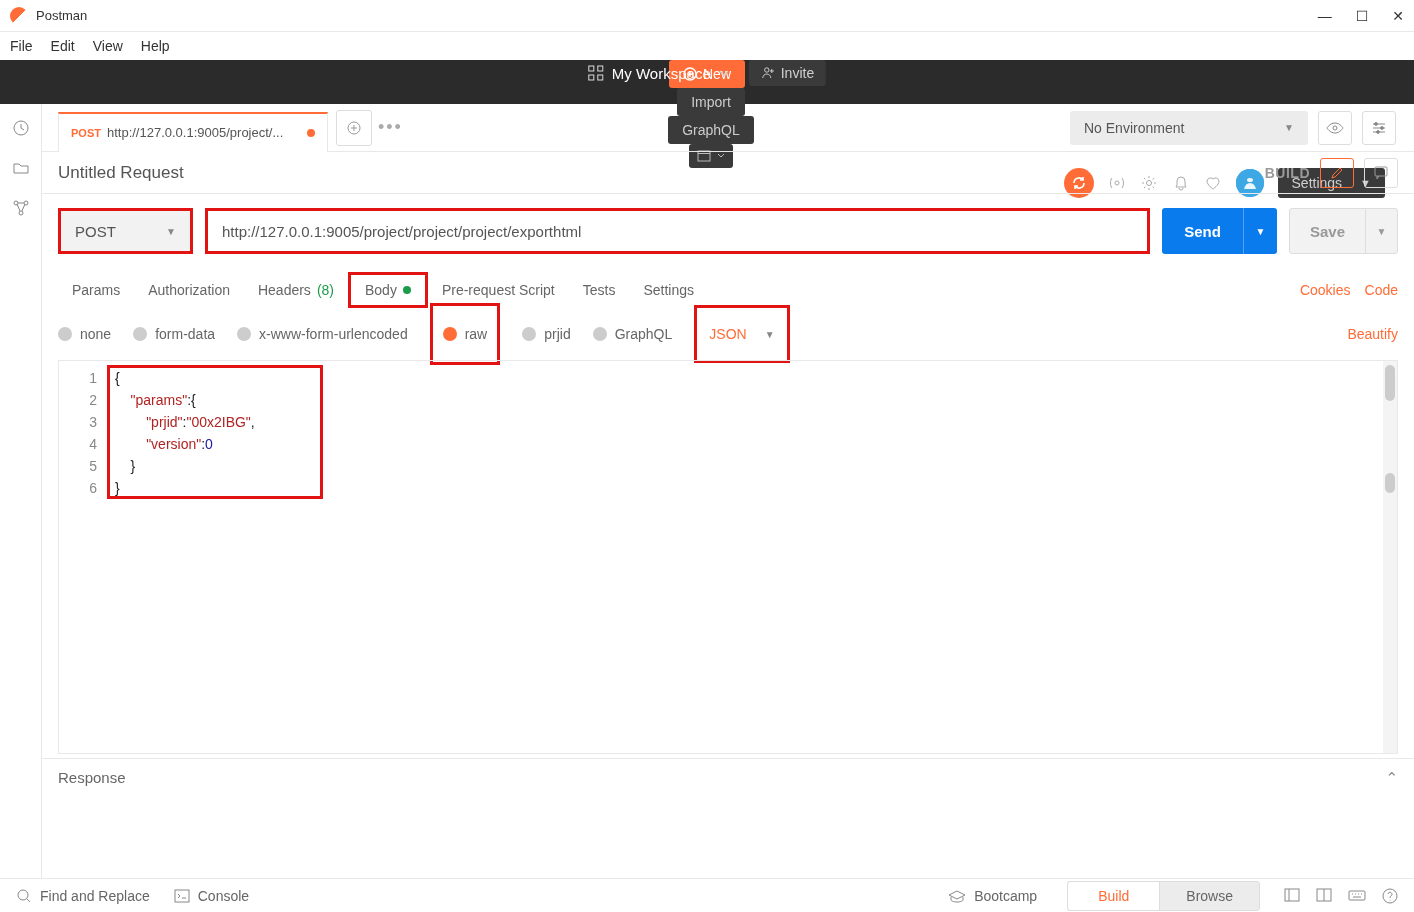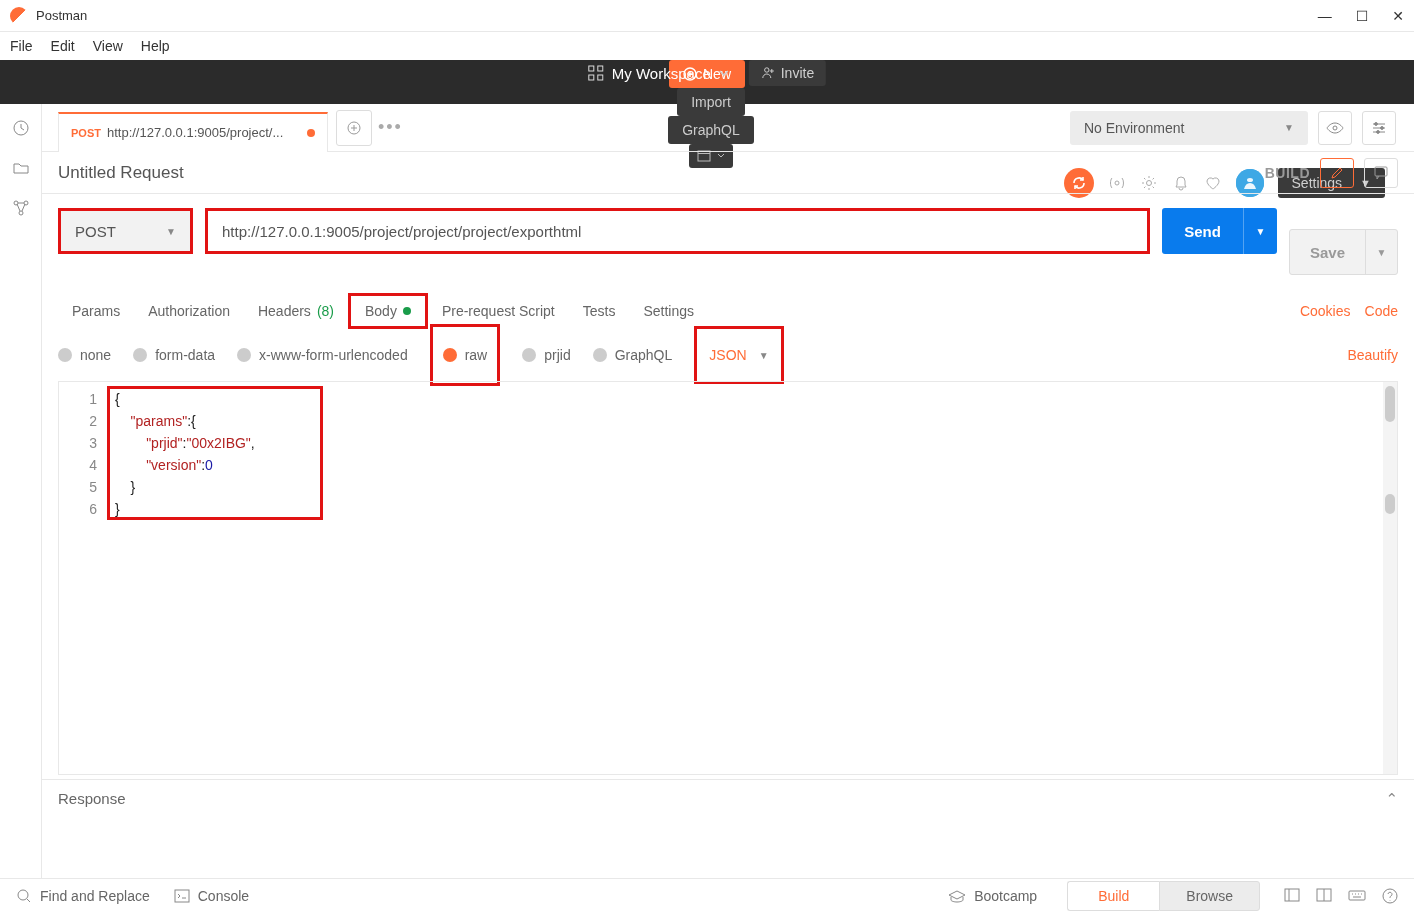--- a/index.html
+++ b/index.html
@@ -52,40 +52,40 @@
 .titlerow .build-label { color: #999; font-size: 14px; font-weight: 600; letter-spacing: 0.5px; }
 .icon-btn-sm { width: 34px; height: 30px; border: 1px solid #ddd; border-radius: 3px; display: flex; align-items: center; justify-content: center; }
 
 
 .urlrow { padding: 14px 16px; display: flex; gap: 12px; align-items: stretch; }
 .method-select { border: 3px solid #e11313; padding: 0 14px; display: flex; align-items: center; justify-content: space-between; width: 135px; font-size: 15px; color: #555; font-weight: 500; height: 46px; background: #f2f2f2; }
 .url-input { border: 3px solid #e11313; flex: 1; display: flex; align-items: center; padding: 0 14px; font-size: 15px; color: #555; height: 46px; }
 .send-btn { background: #097bed; color: #fff; border-radius: 3px; display: flex; align-items: center; height: 46px; }
 .send-btn .send-label { padding: 0 22px; font-size: 15px; font-weight: 600; }
 .send-btn .send-caret { border-left: 1px solid rgba(255,255,255,0.3); width: 34px; display: flex; align-items: center; justify-content: center; height: 100%; }
-.save-btn { background: #f2f2f2; border: 1px solid #ddd; border-radius: 3px; display: flex; align-items: center; height: 46px; margin-top: 21px; }
+.save-btn { background: #f2f2f2; border: 1px solid #ddd; border-radius: 3px; display: flex; align-items: center; height: 46px; }
 .save-btn .save-label { padding: 0 20px; font-size: 15px; color: #999; font-weight: 600; }
 .save-btn .save-caret { border-left: 1px solid #ddd; width: 32px; display: flex; align-items: center; justify-content: center; height: 100%; color: #999; }
 
 
 .subtabs { display: flex; align-items: center; padding: 0 16px; height: 44px; font-size: 14px; color: #666; }
 .subtabs .tab { padding: 0 14px; height: 36px; display: flex; align-items: center; gap: 6px; }
 .subtabs .tab.body { border: 3px solid #e11313; }
 .subtabs .tab .count { color: #1a9c4a; }
 .subtabs .tab .green-dot { width: 8px; height: 8px; border-radius: 50%; background: #1a9c4a; }
 .subtabs .links { margin-left: auto; display: flex; gap: 14px; }
 .subtabs .links span { color: #ff6c37; }
 
 
 .bodytype { display: flex; align-items: center; padding: 0 16px; height: 44px; font-size: 14px; color: #666; gap: 22px; }
 .bt-radio { display: flex; align-items: center; gap: 8px; }
 .bt-radio .circle { width: 14px; height: 14px; border-radius: 50%; background: #ccc; }
 .bt-radio.sel .circle { background: #ff6c37; }
 .bt-radio.box-red { border: 3px solid #e11313; padding: 20px 10px; }
-.json-select { border: 3px solid #e11313; padding: 18px 12px; color: #ff6c37; display: flex; align-items: center; gap: 12px; }
+.json-select { border: 3px solid #e11313; padding: 18px 12px; color: #ff6c37; display: flex; align-items: center; gap: 18px; }
 .bodytype .beautify { margin-left: auto; color: #ff6c37; }
 
 
 .editor { display: flex; margin: 4px 16px 0 16px; border: 1px solid #e8e8e8; height: 394px; position: relative; font-family: Consolas, Menlo, monospace; font-size: 14px; }
 .gutter { width: 48px; text-align: right; padding: 6px 10px 0 0; color: #888; user-select: none; }
 .gutter div { height: 22px; line-height: 22px; }
 .code { flex: 1; padding: 6px 0 0 8px; position: relative; }
 .code .line { height: 22px; line-height: 22px; white-space: pre; }
 .code .s { color: #b22222; }
 .code .n { color: #1a1aa6; }

